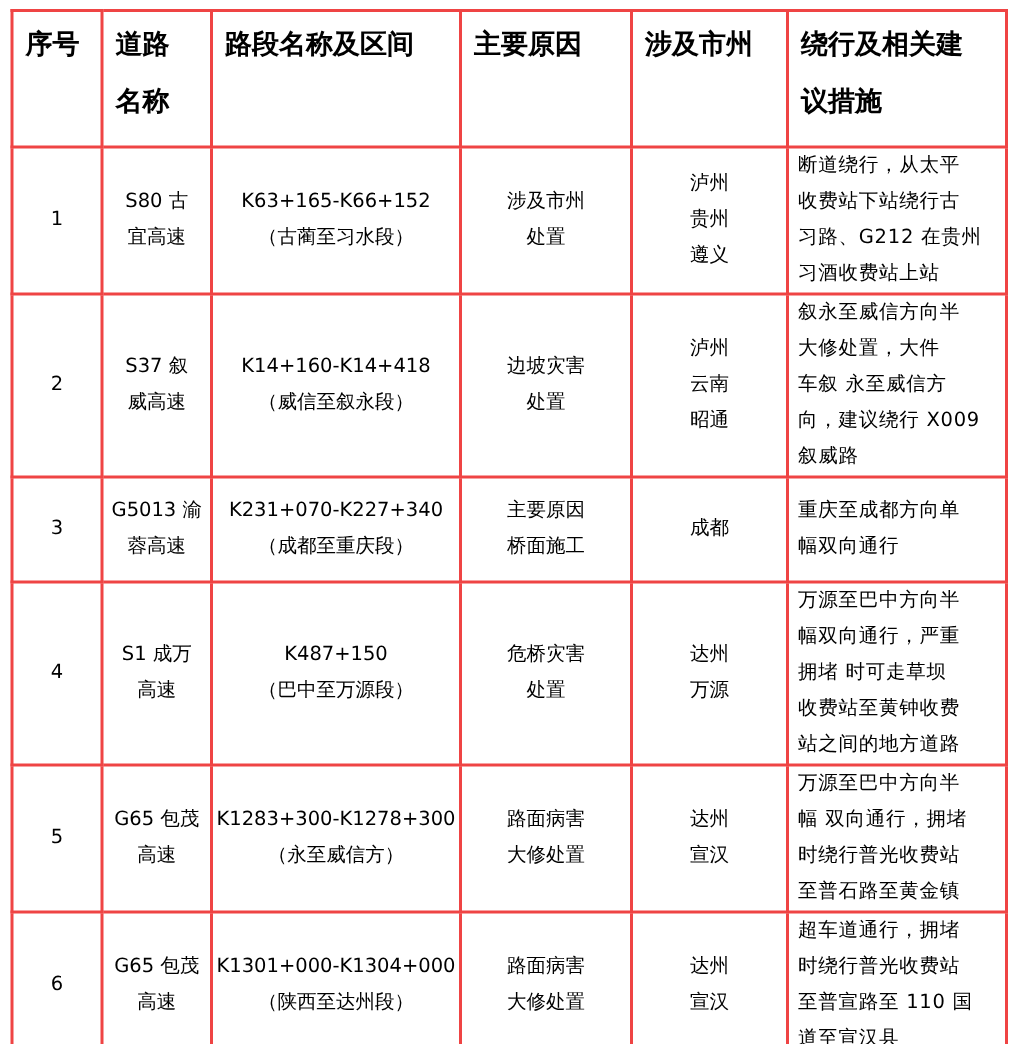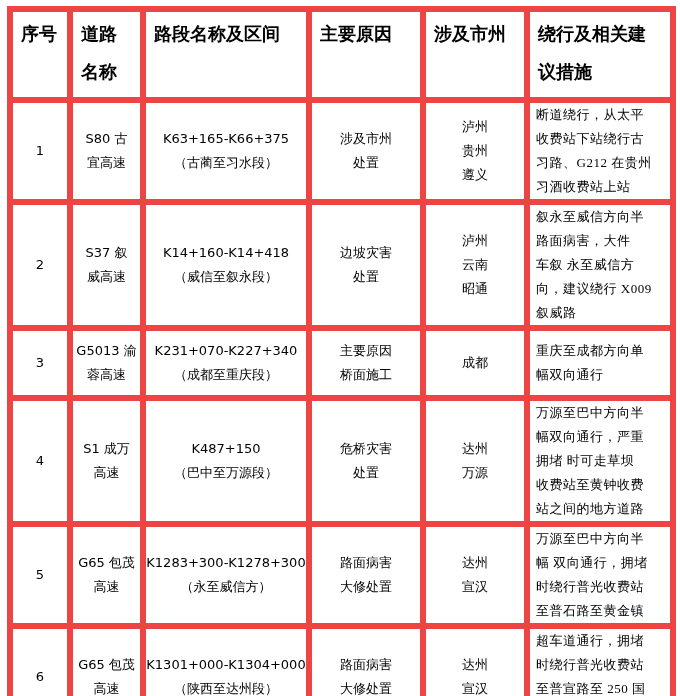--- a/index.html
+++ b/index.html
@@ -16,21 +16,21 @@
       color: #000000;
     }
     table.closures {
       position: absolute;
       left: 7px;
       top: 6px;
       border-collapse: collapse;
       table-layout: fixed;
     }
     table.closures td, table.closures th {
-      border: 6px solid #ef4444;
+      border: 2px solid #ef4444;
       padding: 0;
       vertical-align: middle;
       overflow: hidden;
     }
     col.c0 { width: 60px; }
     col.c1 { width: 73px; }
     col.c2 { width: 166px; }
     col.c3 { width: 114px; }
     col.c4 { width: 104px; }
     col.c5 { width: 146px; }
@@ -60,21 +60,20 @@
       text-align: center;
       line-height: 24px;
     }
     td .line { display: block; white-space: nowrap; }
     td.num { font-size: 13px; }
     td.measure {
       text-align: left;
       padding-left: 6px !important;
       line-height: 24px;
       letter-spacing: 0.5px;
-      font-family: Liberation Serif, serif;
     }
   </style>
 </head>
 <body>
 
 <table class="closures">
   <colgroup>
     <col class="c0">
       <col class="c1">
       <col class="c2">
@@ -110,21 +109,21 @@
 
     <tr class="r1">
       <td class="num">
           <span class="line">1</span>
         </td>
       <td>
         <span class="line">S80 古</span>
         <span class="line">宜高速</span>
       </td>
       <td>
-        <span class="line">K63+165-K66+375</span>
+        <span class="line">K63+165-K66+152</span>
         <span class="line">（古蔺至习水段）</span>
       </td>
       <td>
         <span class="line">涉及市州</span>
         <span class="line">处置</span>
       </td>
       <td>
         <span class="line">泸州</span>
         <span class="line">贵州</span>
         <span class="line">遵义</span>
@@ -153,21 +152,21 @@
         <span class="line">边坡灾害</span>
         <span class="line">处置</span>
       </td>
       <td>
         <span class="line">泸州</span>
         <span class="line">云南</span>
         <span class="line">昭通</span>
       </td>
       <td class="measure">
         <span class="line">叙永至威信方向半</span>
-        <span class="line">路面病害，大件</span>
+        <span class="line">大修处置，大件</span>
         <span class="line">车叙 永至威信方</span>
         <span class="line">向，建议绕行 X009</span>
         <span class="line">叙威路</span>
       </td>
     </tr>
 
     <tr class="r3">
       <td class="num">
           <span class="line">3</span>
         </td>
@@ -265,18 +264,18 @@
         <span class="line">路面病害</span>
         <span class="line">大修处置</span>
       </td>
       <td>
         <span class="line">达州</span>
         <span class="line">宣汉</span>
       </td>
       <td class="measure">
         <span class="line">超车道通行，拥堵</span>
         <span class="line">时绕行普光收费站</span>
-        <span class="line">至普宣路至 250 国</span>
+        <span class="line">至普宣路至 110 国</span>
         <span class="line">道至宣汉县</span>
       </td>
     </tr>
   </tbody>
 </table>
 
 </body></html>

